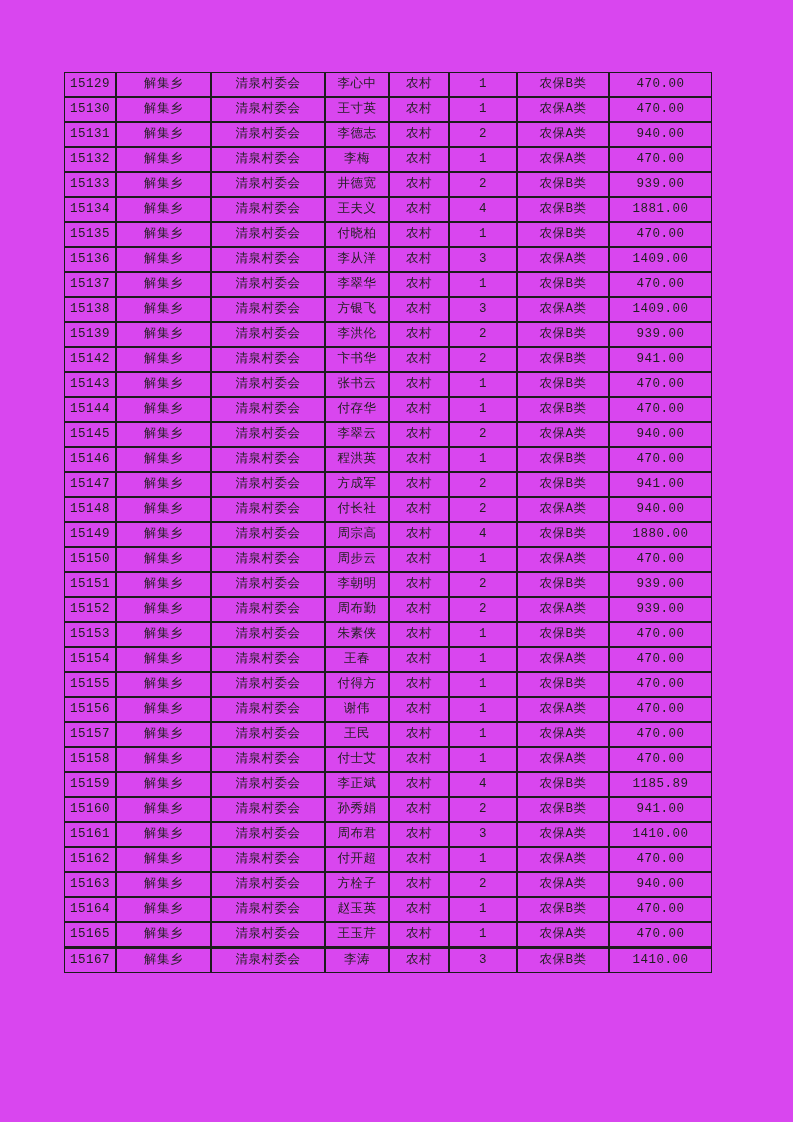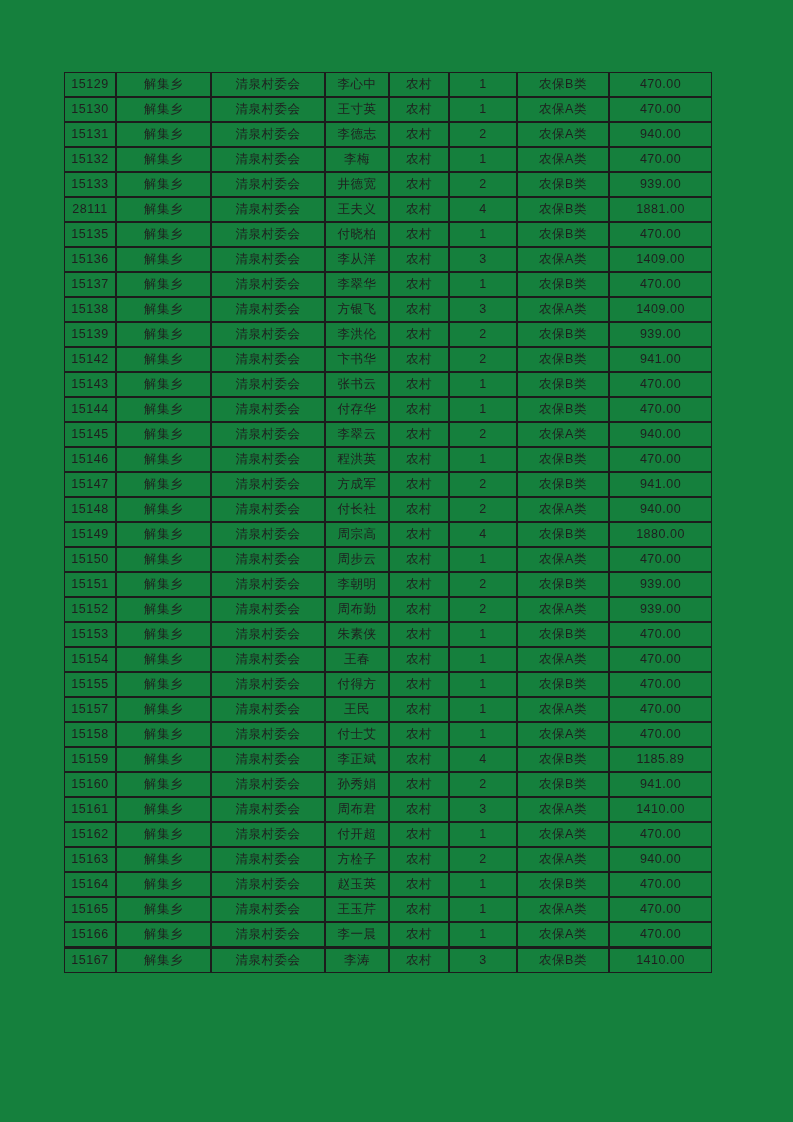--- a/index.html
+++ b/index.html
@@ -5,23 +5,23 @@
   html, body {
     margin: 0;
     padding: 0;
     background: #e8e8e8;
   }
   .page {
     position: relative;
     width: 793px;
     height: 1122px;
     margin: 0 auto;
-    background: #15803d;
+    background: #d946ef;
     overflow: hidden;
-    font-family: Liberation Sans, sans-serif;
+    font-family: Liberation Mono, monospace;
     color: #1f1f1f;
   }
   table.data-table {
     position: absolute;
     left: 64px;
     top: 72px;
     width: 648px;
     border-collapse: separate;
     border-spacing: 0;
     table-layout: fixed;
@@ -111,21 +111,21 @@
           <td>15133</td>
           <td>解集乡</td>
           <td>清泉村委会</td>
           <td>井德宽</td>
           <td>农村</td>
           <td>2</td>
           <td>农保B类</td>
           <td>939.00</td>
         </tr>
         <tr>
-          <td>28111</td>
+          <td>15134</td>
           <td>解集乡</td>
           <td>清泉村委会</td>
           <td>王夫义</td>
           <td>农村</td>
           <td>4</td>
           <td>农保B类</td>
           <td>1881.00</td>
         </tr>
         <tr>
           <td>15135</td>
@@ -311,20 +311,30 @@
           <td>15155</td>
           <td>解集乡</td>
           <td>清泉村委会</td>
           <td>付得方</td>
           <td>农村</td>
           <td>1</td>
           <td>农保B类</td>
           <td>470.00</td>
         </tr>
         <tr>
+          <td>15156</td>
+          <td>解集乡</td>
+          <td>清泉村委会</td>
+          <td>谢伟</td>
+          <td>农村</td>
+          <td>1</td>
+          <td>农保A类</td>
+          <td>470.00</td>
+        </tr>
+        <tr>
           <td>15157</td>
           <td>解集乡</td>
           <td>清泉村委会</td>
           <td>王民</td>
           <td>农村</td>
           <td>1</td>
           <td>农保A类</td>
           <td>470.00</td>
         </tr>
         <tr>
@@ -395,30 +405,20 @@
           <td>农村</td>
           <td>1</td>
           <td>农保B类</td>
           <td>470.00</td>
         </tr>
         <tr>
           <td>15165</td>
           <td>解集乡</td>
           <td>清泉村委会</td>
           <td>王玉芹</td>
-          <td>农村</td>
-          <td>1</td>
-          <td>农保A类</td>
-          <td>470.00</td>
-        </tr>
-        <tr>
-          <td>15166</td>
-          <td>解集乡</td>
-          <td>清泉村委会</td>
-          <td>李一晨</td>
           <td>农村</td>
           <td>1</td>
           <td>农保A类</td>
           <td>470.00</td>
         </tr>
         <tr>
           <td>15167</td>
           <td>解集乡</td>
           <td>清泉村委会</td>
           <td>李涛</td>

